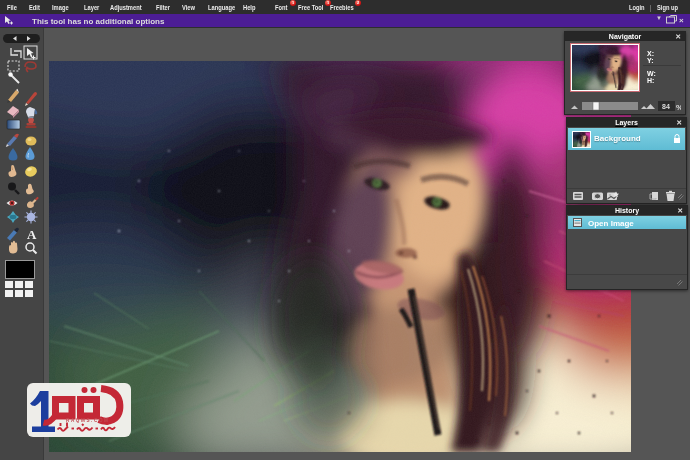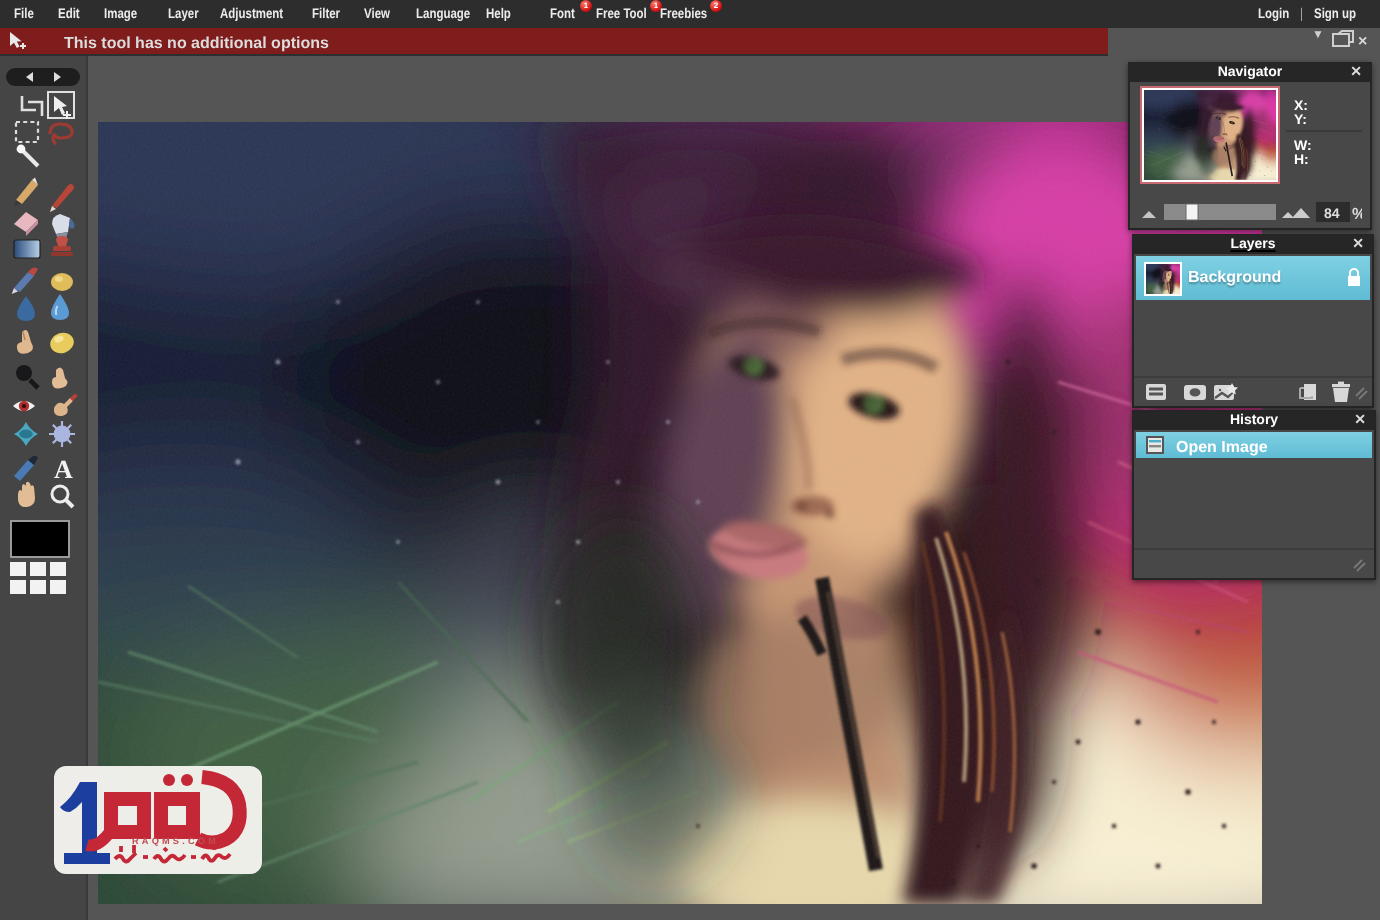--- a/index.html
+++ b/index.html
@@ -1,20 +1,20 @@
 <!DOCTYPE html>
 <html><head>
 <meta charset="utf-8">
 <style>
 html,body{margin:0;padding:0;width:690px;height:460px;overflow:hidden;background:#555;font-family:"Liberation Sans",sans-serif;}
 #stage{position:relative;width:690px;height:460px;}
 #menubar{position:absolute;left:0;top:0;width:690px;height:14px;background:#2d2d2d;color:#ececec;font-size:7px;font-weight:bold;}
 .mi{position:absolute;top:4px;white-space:nowrap;transform:scaleX(0.82);transform-origin:0 50%;}
 .badge{position:absolute;width:6px;height:6px;border-radius:50%;background:radial-gradient(circle at 35% 30%,#ff7a6a,#cf1212 65%,#8f0000);top:0px;color:#fff;font-size:4px;text-align:center;line-height:6px;font-weight:bold;}
-#optbar{position:absolute;left:0;top:14px;width:554px;height:13px;background:#7f1d1d;border-bottom:1px solid #2e2e2e;color:#dcdcdc;font-size:8px;font-weight:bold;}
+#optbar{position:absolute;left:0;top:14px;width:690px;height:13px;background:#4c1d95;border-bottom:1px solid #2e2e2e;color:#dcdcdc;font-size:8px;font-weight:bold;}
 #toolbar{position:absolute;left:0;top:28px;width:43px;height:432px;background:#454545;border-right:1px solid #3a3a3a;}
 #workspace{position:absolute;left:44px;top:28px;width:646px;height:432px;background:#555555;}
 .panel{position:absolute;background:#484848;border:1px solid #252525;box-shadow:0 1px 3px rgba(0,0,0,.5);}
 .ptitle{height:9px;background:#262626;color:#fff;font-size:7px;font-weight:bold;text-align:center;line-height:9px;position:relative;}
 .pclose{position:absolute;right:4px;top:0px;font-size:7px;color:#ddd;line-height:9px;}
 .bluerow{background:linear-gradient(#7fd0e2,#5fbcd4);color:#fff;font-weight:bold;}
 </style>
 </head>
 <body>
 <div id="stage">

